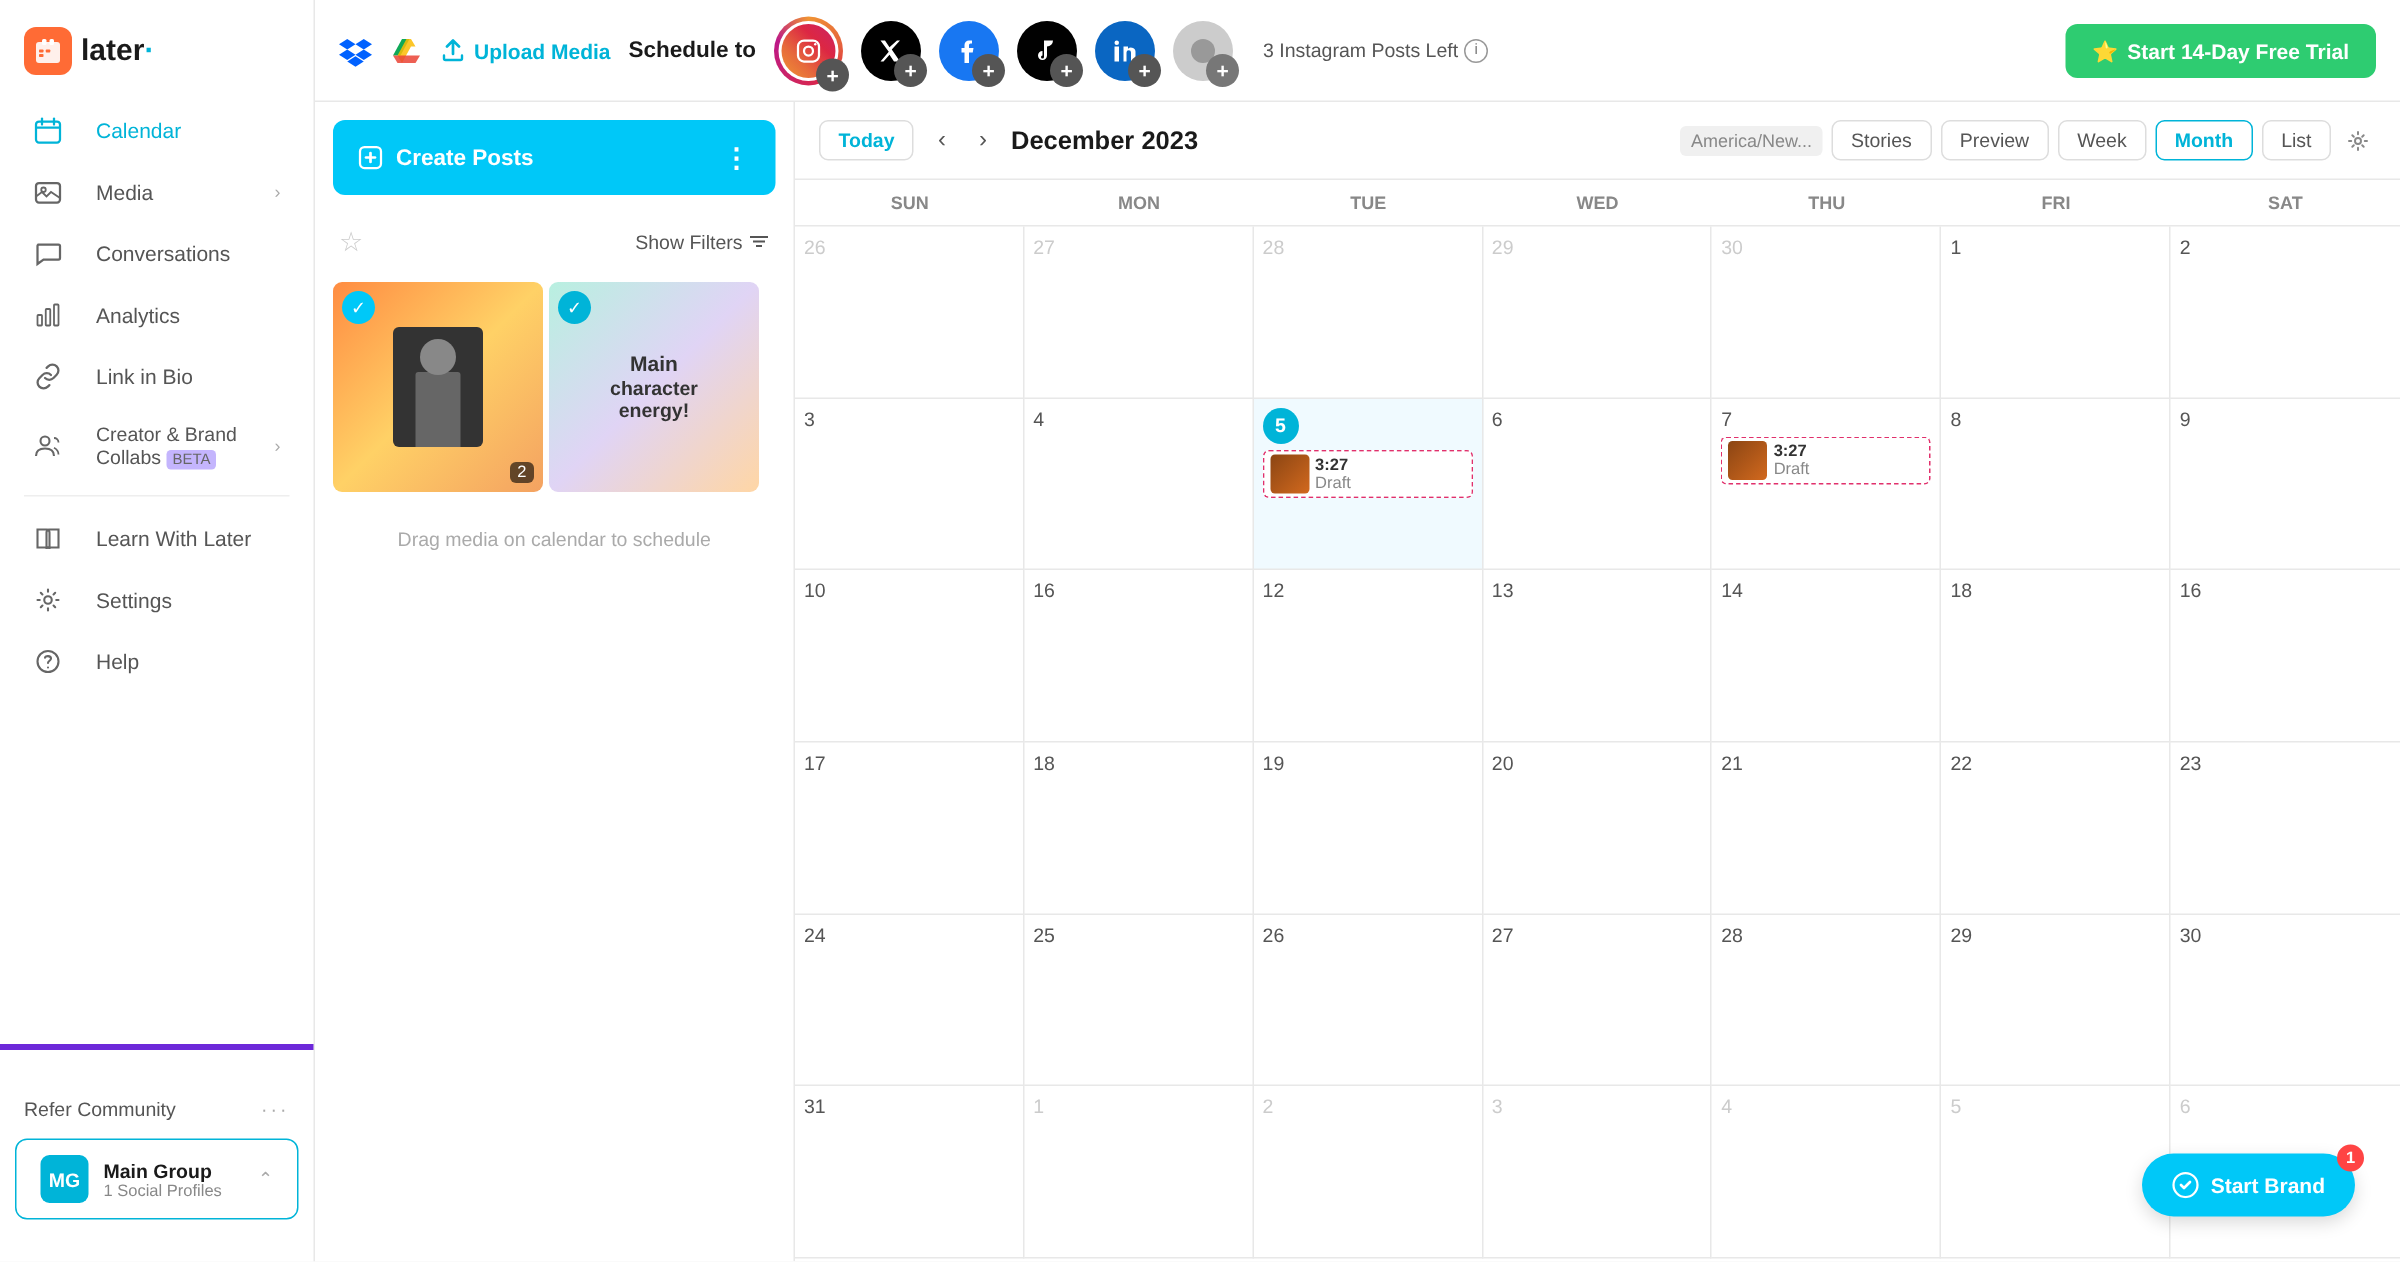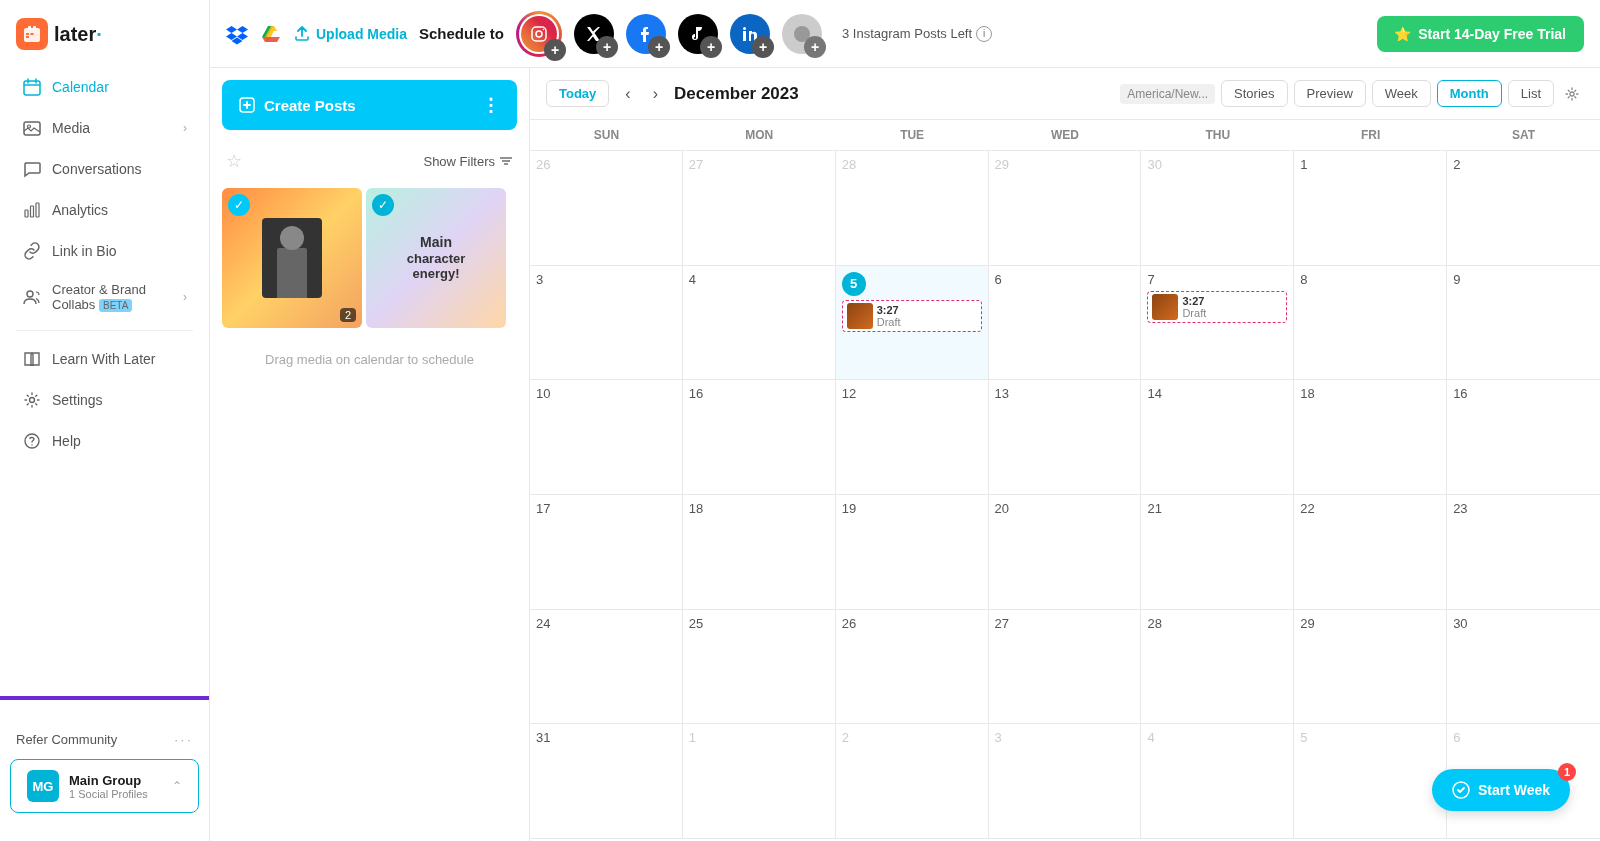--- a/index.html
+++ b/index.html
@@ -20,21 +20,21 @@
       display: flex;
       align-items: center;
     }
     .sidebar-nav {
       flex: 1;
       padding: 4px 0;
     }
     .nav-item {
       display: flex;
       align-items: center;
-      gap: 10px;
+      gap: 22px;
       padding: 10px 16px;
       cursor: pointer;
       color: #555;
       font-size: 14px;
       font-weight: 500;
       border-radius: 6px;
       margin: 1px 6px;
       text-decoration: none;
     }
     .nav-item.active { color: #00b4d8; }
@@ -567,21 +567,21 @@
     </div>
     <div class="nav-item">
       <span class="nav-icon">
         <svg class="icon-svg" viewBox="0 0 20 20" fill="none">
           <circle cx="8" cy="7" r="3" stroke="#666" stroke-width="1.4" fill="none"></circle>
           <path d="M2 17 c0-4 3-5 6-5 s6 1 6 5" stroke="#666" stroke-width="1.4" fill="none"></path>
           <path d="M14 5 c1.5 0 3 1 3 3" stroke="#666" stroke-width="1.2" fill="none"></path>
           <path d="M17 16 c0-3-2-4-3-4.5" stroke="#666" stroke-width="1.2" fill="none"></path>
         </svg>
       </span>
-      <span style="font-size:13px;">Creator &amp; Brand Collabs <span style="font-size:10px;background:#7dd3fc;border-radius:3px;padding:1px 4px;color:#666;">BETA</span></span>
+      <span style="font-size:13px;">Creator &amp; Brand Collabs <span style="font-size:10px;background:#c4b5fd;border-radius:3px;padding:1px 4px;color:#666;">BETA</span></span>
       <span class="arrow">›</span>
     </div>
 
     <hr class="sidebar-divider">
 
     <div class="nav-item">
       <span class="nav-icon">
         <svg class="icon-svg" viewBox="0 0 20 20" fill="none">
           <path d="M3 4 h6 a2 2 0 0 1 2 2 v11 a1 1 0 0 0 -1 -1 H3 z" stroke="#666" stroke-width="1.4" fill="none"></path>
           <path d="M17 4 h-6 a2 2 0 0 0 -2 2 v11 a1 1 0 0 1 1 -1 h7 z" stroke="#666" stroke-width="1.4" fill="none"></path>
@@ -972,15 +972,15 @@
       </div>
     </div>
   </div>
 </div>
 
 <button class="start-here-btn" style="position:fixed;bottom:30px;right:30px;">
   <svg width="18" height="18" viewBox="0 0 18 18" fill="none">
     <circle cx="9" cy="9" r="8" stroke="white" stroke-width="1.5" fill="none"></circle>
     <path d="M6 9 l2 2 4-4" stroke="white" stroke-width="1.8" stroke-linecap="round" stroke-linejoin="round"></path>
   </svg>
-  <span>Start Week</span>
+  <span>Start Brand</span>
   <div class="start-here-badge">1</div>
 </button>
 
 </body></html>

